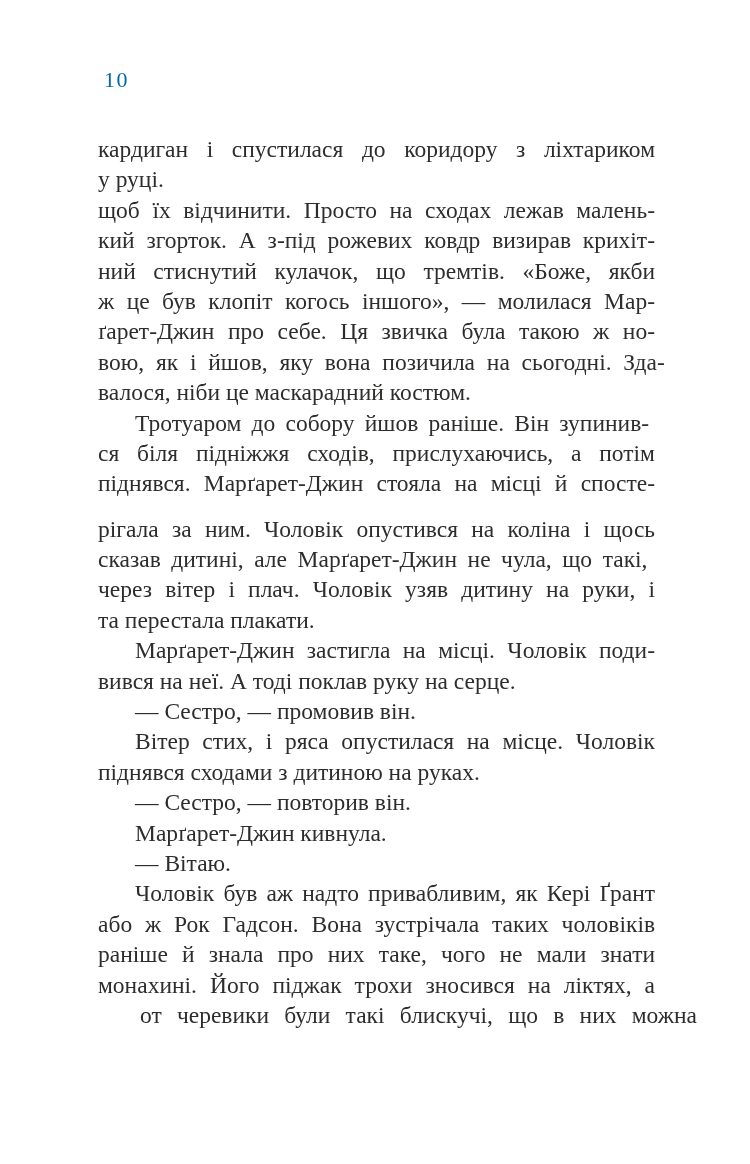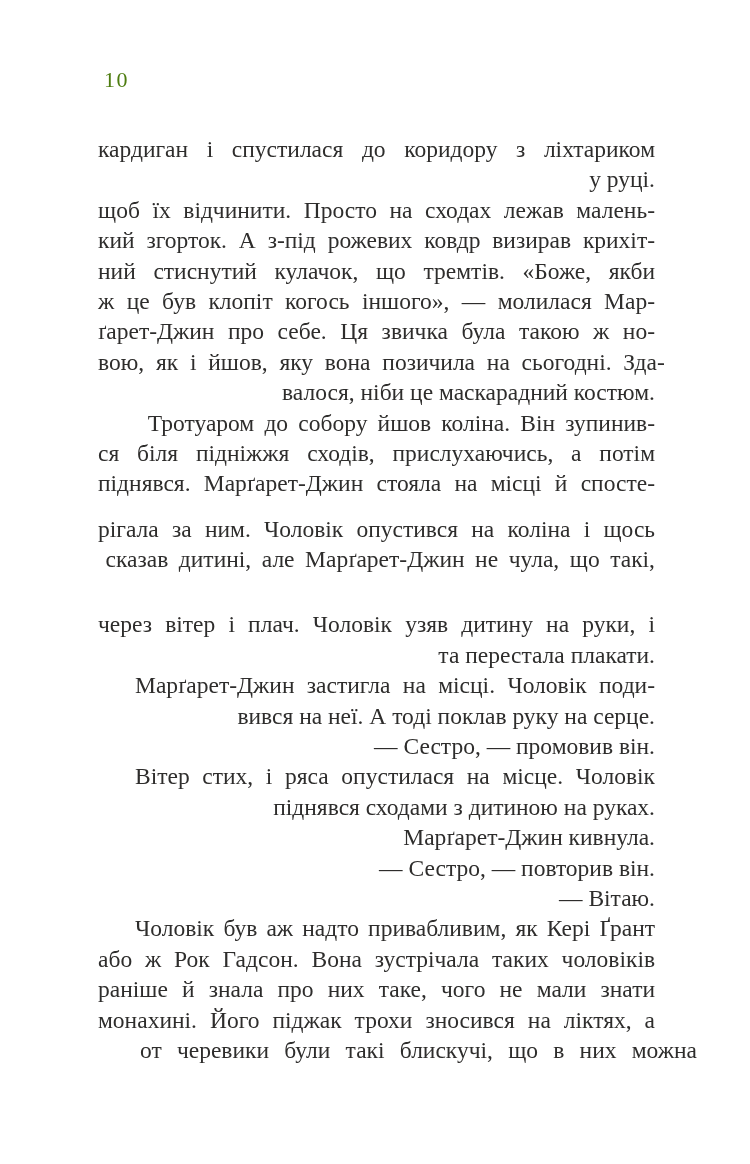--- a/index.html
+++ b/index.html
@@ -32,78 +32,77 @@
     position: absolute;
     left: 98px;
     top: 134px;
     width: 557px;
   }
   .para { margin: 0; }
   .line {
     white-space: nowrap;
     line-height: 30.4px;
     height: 30.4px;
-    text-align: right;
   }
   .line.indent { text-indent: 37px; }
 </style>
 </head>
 <body style="background: rgb(255, 255, 255); color: rgb(46, 45, 44);">
 
 <div class="page">
 
-  <div class="page-number" style="color: #4d7c0f;">10</div>
+  <div class="page-number" style="color: #0369a1;">10</div>
 
   <div class="text-block">
 
     <div class="para">
       <div class="line" style="word-spacing: 12.73px;">кардиган і спустилася до коридору з ліхтариком</div>
       <div class="line last">у руці.</div>
     </div>
 
     <div class="para">
       <div class="line" style="word-spacing: 6.71px;">щоб їх відчинити. Просто на сходах лежав малень-</div>
       <div class="line" style="word-spacing: 5.97px;">кий згорток. А з-під рожевих ковдр визирав крихіт-</div>
       <div class="line" style="word-spacing: 11.77px;">ний стиснутий кулачок, що тремтів. «Боже, якби</div>
       <div class="line" style="word-spacing: 6.53px;">ж це був клопіт когось іншого», — молилася Мар-</div>
       <div class="line" style="word-spacing: 7.69px;">ґарет-Джин про себе. Ця звичка була такою ж но-</div>
       <div class="line" style="word-spacing: 5.91px;">вою, як і йшов, яку вона позичила на сьогодні. Зда-</div>
       <div class="line last">валося, ніби це маскарадний костюм.</div>
     </div>
 
     <div class="para">
-      <div class="line indent" style="word-spacing: 4.31px;">Тротуаром до собору йшов коліна. Він зупинив-</div>
+      <div class="line indent" style="word-spacing: 4.31px;">Тротуаром до собору йшов раніше. Він зупинив-</div>
       <div class="line" style="word-spacing: 11.94px;">ся біля підніжжя сходів, прислухаючись, а потім</div>
       <div class="line" style="word-spacing: 7.38px;">піднявся. Марґарет-Джин стояла на місці й спосте-</div>
       <div class="line" style="word-spacing: 7.36px; margin-top: 15px;">рігала за ним. Чоловік опустився на коліна і щось</div>
       <div class="line" style="word-spacing: 4.68px;">сказав дитині, але Марґарет-Джин не чула, що такі,</div>
-      <div class="line" style="word-spacing: 7.28px; margin-top: 35px;">через вітер і плач. Чоловік узяв дитину на руки, і</div>
+      <div class="line" style="word-spacing: 7.28px;">через вітер і плач. Чоловік узяв дитину на руки, і</div>
       <div class="line last">та перестала плакати.</div>
     </div>
 
     <div class="para">
       <div class="line indent" style="word-spacing: 6.5px;">Марґарет-Джин застигла на місці. Чоловік поди-</div>
       <div class="line last">вився на неї. А тоді поклав руку на серце.</div>
     </div>
 
     <div class="para">
       <div class="line indent last">— Сестро, — промовив він.</div>
     </div>
 
     <div class="para">
       <div class="line indent" style="word-spacing: 6.77px;">Вітер стих, і ряса опустилася на місце. Чоловік</div>
       <div class="line last">піднявся сходами з дитиною на руках.</div>
     </div>
 
     <div class="para">
-      <div class="line indent last">Марґарет-Джин кивнула.</div>
+      <div class="line indent last">— Сестро, — повторив він.</div>
     </div>
 
     <div class="para">
-      <div class="line indent last">— Сестро, — повторив він.</div>
+      <div class="line indent last">Марґарет-Джин кивнула.</div>
     </div>
 
     <div class="para">
       <div class="line indent last">— Вітаю.</div>
     </div>
 
     <div class="para">
       <div class="line indent" style="word-spacing: 3.27px;">Чоловік був аж надто привабливим, як Кері Ґрант</div>
       <div class="line" style="word-spacing: 6.98px;">або ж Рок Гадсон. Вона зустрічала таких чоловіків</div>
       <div class="line" style="word-spacing: 8.27px;">раніше й знала про них таке, чого не мали знати</div>

